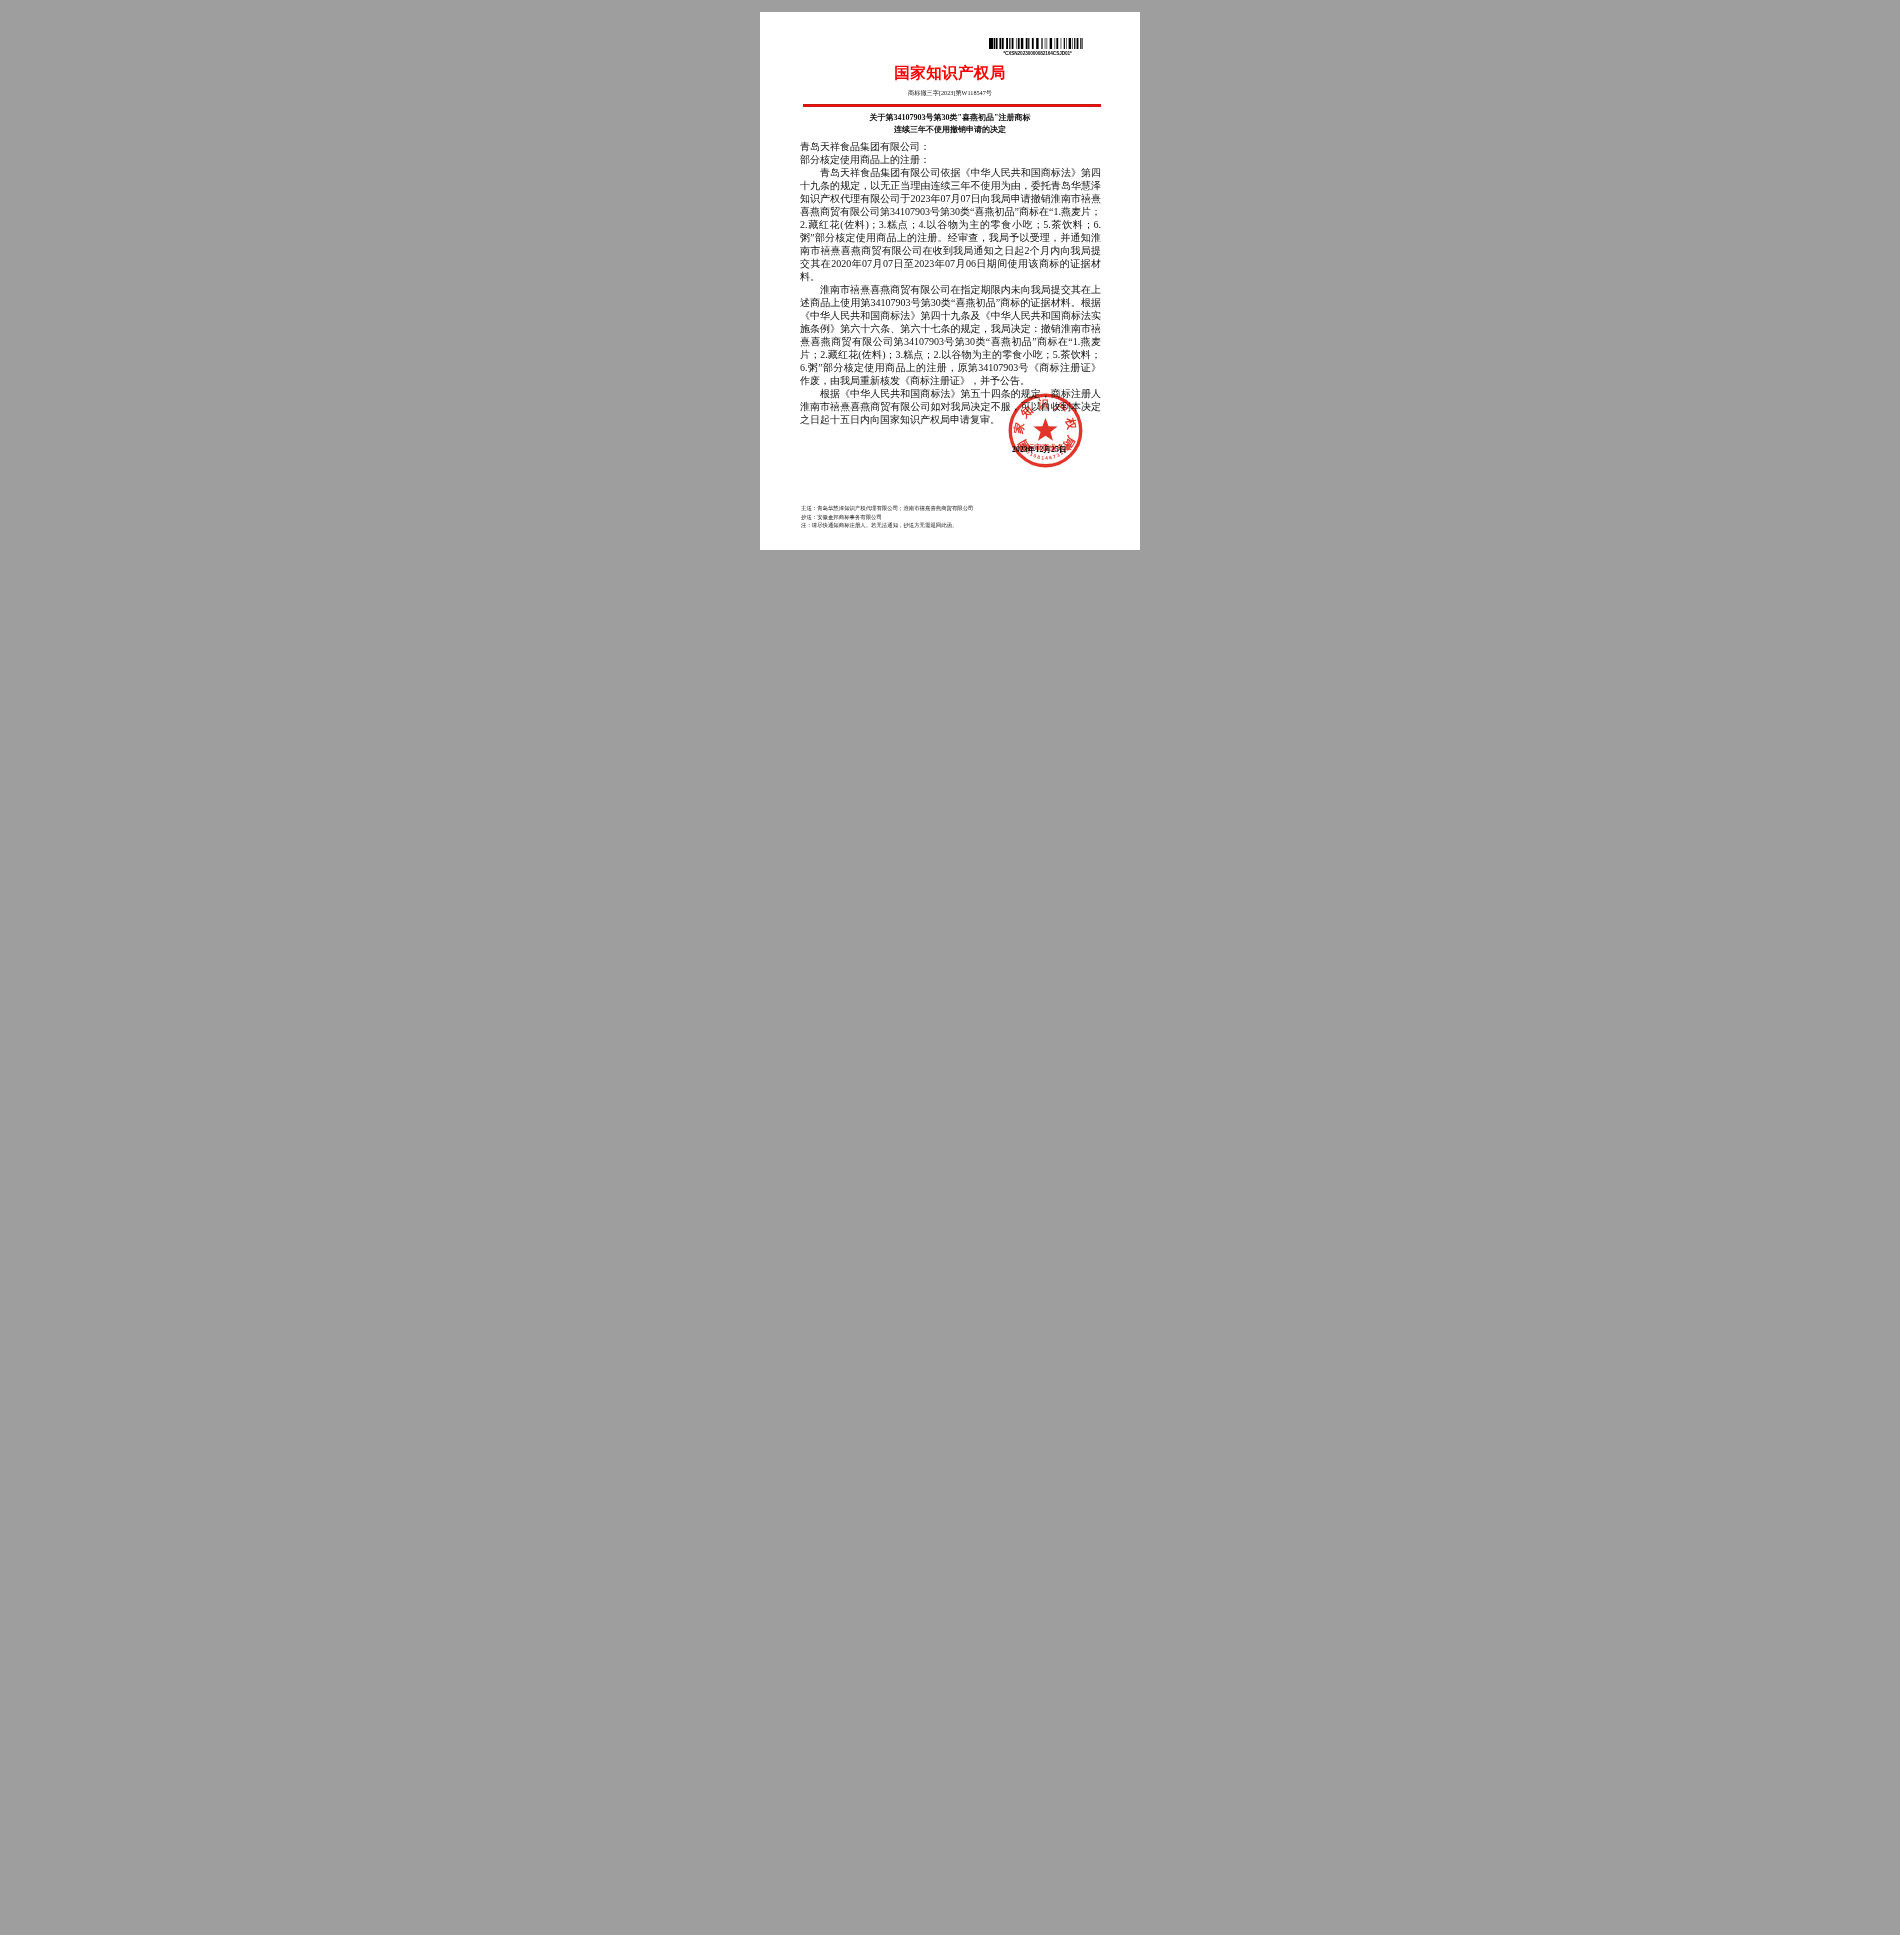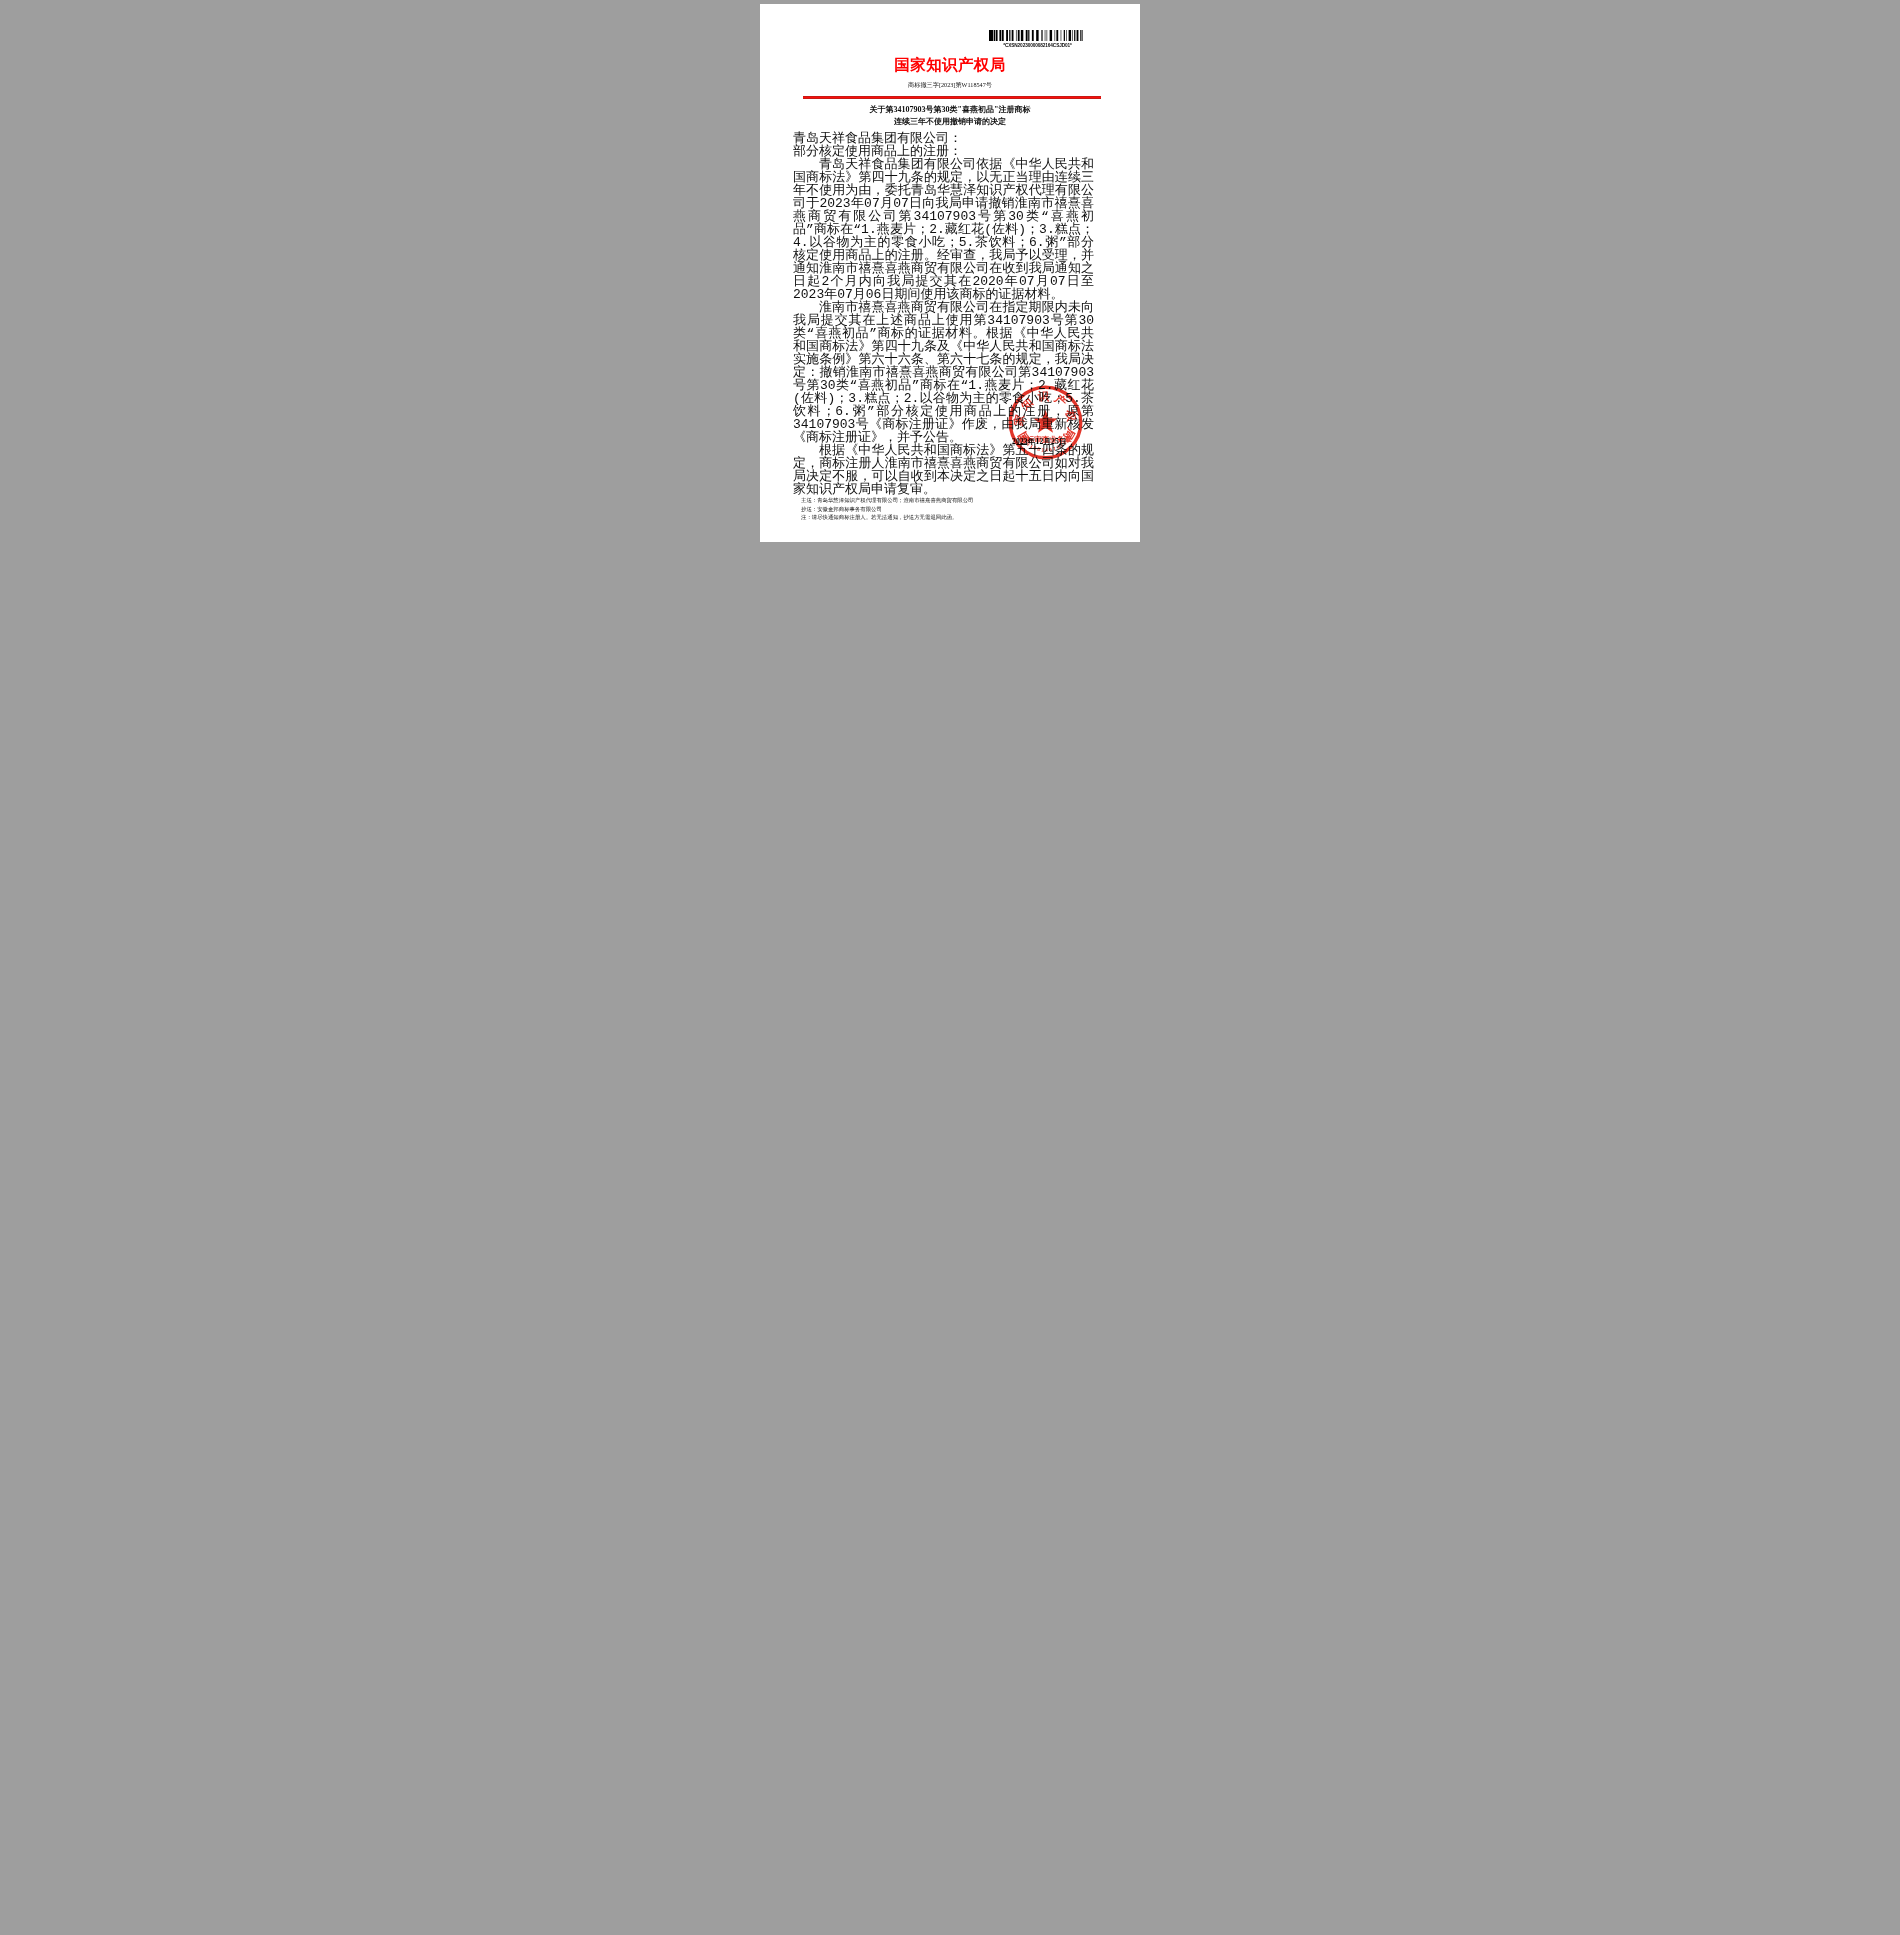--- a/index.html
+++ b/index.html
@@ -4,21 +4,21 @@
 <style>
   html, body {
     margin: 0;
     padding: 0;
     background: #9e9e9e;
   }
   .page {
     position: relative;
     width: 380px;
     height: 538px;
-    margin: 4px auto;
+    margin: 12px auto;
     background: #ffffff;
     overflow: hidden;
     font-family: "Liberation Serif", "DejaVu Serif", serif;
     color: #101010;
   }
 
   
   .barcode-wrap {
     position: absolute;
     left: 228px;
@@ -79,28 +79,27 @@
     width: 100%;
     text-align: center;
     font-size: 8px;
     font-weight: bold;
     line-height: 11.6px;
   }
 
   
   .letter-body {
     position: absolute;
-    left: 33px;
+    left: 40px;
     top: 128px;
     width: 301px;
-    font-size: 13px;
+    font-size: 10px;
     line-height: 13px;
     text-align: justify;
     text-justify: inter-ideograph;
-    font-family: Liberation Mono, monospace;
   }
   .letter-body p { margin: 0; }
   .recipient { text-indent: 0; }
   .body-para { text-indent: 2em; }
 
   
   .seal {
     position: absolute;
     left: 248px;
     top: 381px;

